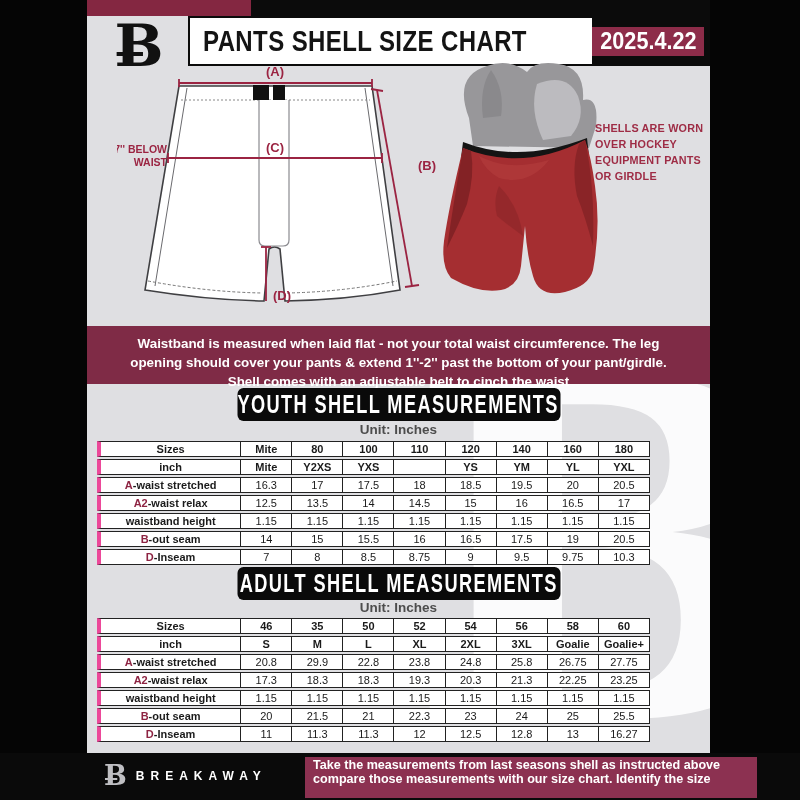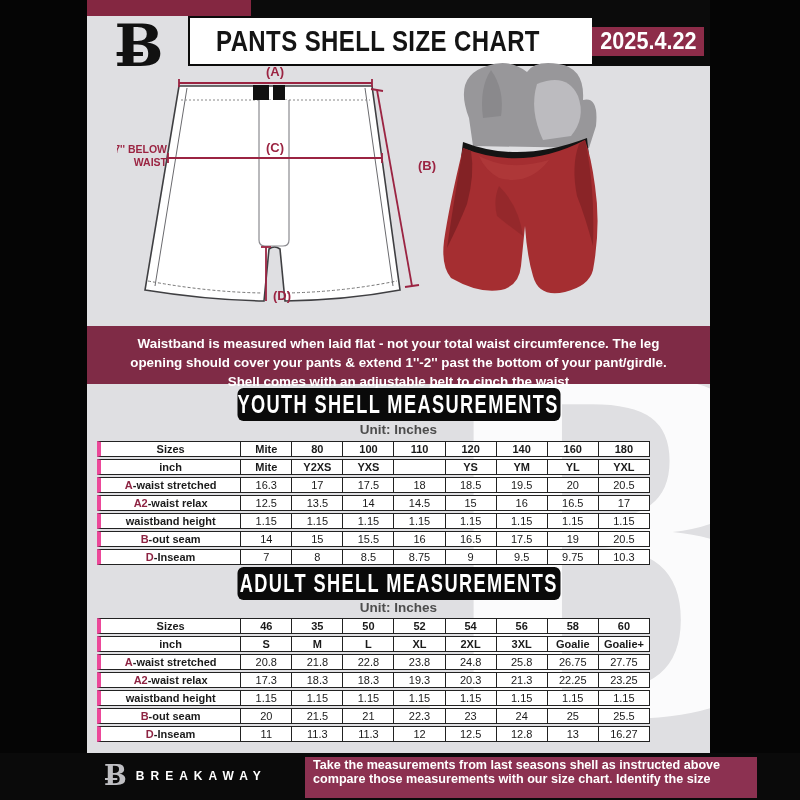--- a/index.html
+++ b/index.html
@@ -6,21 +6,21 @@
   .page{position:relative;width:800px;height:800px;background:#050505;overflow:hidden;
         font-family:"Liberation Sans",sans-serif;}
   .card{position:absolute;left:87px;top:0;width:623px;height:753px;background:#dfdfe2;overflow:hidden;}
   .watermark{position:absolute;right:-95px;top:352px;font-family:"DejaVu Serif",serif;
              font-weight:bold;font-size:470px;line-height:0.86;color:#ffffff;opacity:.9;}
   
   .strip-maroon{position:absolute;left:0;top:0;width:164px;height:16px;background:#842741;}
   .strip-black{position:absolute;left:164px;top:0;width:459px;height:16px;background:#0b0b0b;}
   .header-band{position:absolute;left:101px;top:16px;width:522px;height:50px;background:#0b0b0b;
                display:flex;align-items:center;box-sizing:border-box;padding:2px 0 2px 2px;}
-  .title-box{width:402px;height:46px;background:#fff;display:flex;align-items:center;box-sizing:border-box;padding-left:26px;}
+  .title-box{width:402px;height:46px;background:#fff;display:flex;align-items:center;box-sizing:border-box;padding-left:13px;}
   .title-box span{font-size:30px;font-weight:bold;color:#141414;letter-spacing:.5px;
                   transform:scaleX(.8);transform-origin:left center;white-space:nowrap;}
   .date-box{width:112px;height:29px;background:#8d2c49;display:flex;align-items:center;justify-content:center;}
   .date-box span{font-size:24px;font-weight:bold;color:#fff;transform:scaleX(.9);white-space:nowrap;}
   .logo{position:absolute;left:16px;top:16px;width:72px;height:62px;color:#111;
         font-family:"DejaVu Serif",serif;font-weight:bold;font-size:58px;line-height:60px;text-align:center;}
   
   .diagram-svg{position:absolute;left:30px;top:60px;}
   .mline{stroke:#9b2442;stroke-width:1.8;fill:none;}
   .mlabel{fill:#9b2442;font-weight:bold;font-size:13px;font-family:"Liberation Sans",sans-serif;}
@@ -122,20 +122,26 @@
       <path d="M98,28 Q128,16 139,40 Q147,62 132,80 L104,84 Q90,54 98,28 Z" fill="#bcbbbf"></path>
       <path d="M52,14 Q66,34 62,60 L44,62 Q40,32 52,14 Z" fill="#8a898c"></path>
       <path d="M24,86 Q80,108 148,82 L150,100 Q82,124 22,102 Z" fill="#141414"></path>
       <path d="M24,92 Q10,150 5,185 Q2,210 12,222 Q40,238 62,234 Q80,230 82,210 L86,170 Q88,200 94,220 Q100,242 126,236 Q150,230 154,214 Q162,170 156,130 Q152,100 146,84 Q84,116 24,92 Z" fill="#a52e31"></path>
       <path d="M24,92 Q14,150 8,192 Q20,168 28,148 Q36,118 32,95 Z" fill="#832225"></path>
       <path d="M146,84 Q156,130 154,190 Q146,160 138,140 Q132,110 140,88 Z" fill="#8a2427"></path>
       <path d="M60,130 Q80,150 84,180 Q70,170 58,160 Q54,144 60,130 Z" fill="#8e2629" opacity=".7"></path>
       <path d="M40,100 Q70,116 110,104 Q90,130 60,122 Q46,114 40,100 Z" fill="#b8403f" opacity=".5"></path>
     </svg>
 
+    <div class="caption">
+      <div>SHELLS ARE WORN</div>
+      <div>OVER HOCKEY</div>
+      <div>EQUIPMENT PANTS</div>
+      <div>OR GIRDLE</div>
+    </div>
 
     <div class="notice">
       <div>Waistband is measured when laid flat - not your total waist circumference. The leg</div>
       <div>opening should cover your pants &amp; extend 1''-2'' past the bottom of your pant/girdle.</div>
       <div>Shell comes with an adjustable belt to cinch the waist</div>
     </div>
 
     <div class="sec-banner" style="top:388px">
       <span>YOUTH SHELL MEASUREMENTS</span>
     </div>
@@ -268,21 +274,21 @@
             <td>L</td>
             <td>XL</td>
             <td>2XL</td>
             <td>3XL</td>
             <td>Goalie</td>
             <td>Goalie+</td>
           </tr>
           <tr>
             <td class="lbl"><span class="pfx">A</span>-waist stretched</td>
             <td>20.8</td>
-            <td>21.8</td>
+            <td>29.9</td>
             <td>22.8</td>
             <td>23.8</td>
             <td>24.8</td>
             <td>25.8</td>
             <td>26.75</td>
             <td>27.75</td>
           </tr>
           <tr>
             <td class="lbl"><span class="pfx">A2</span>-waist relax</td>
             <td>17.3</td>

